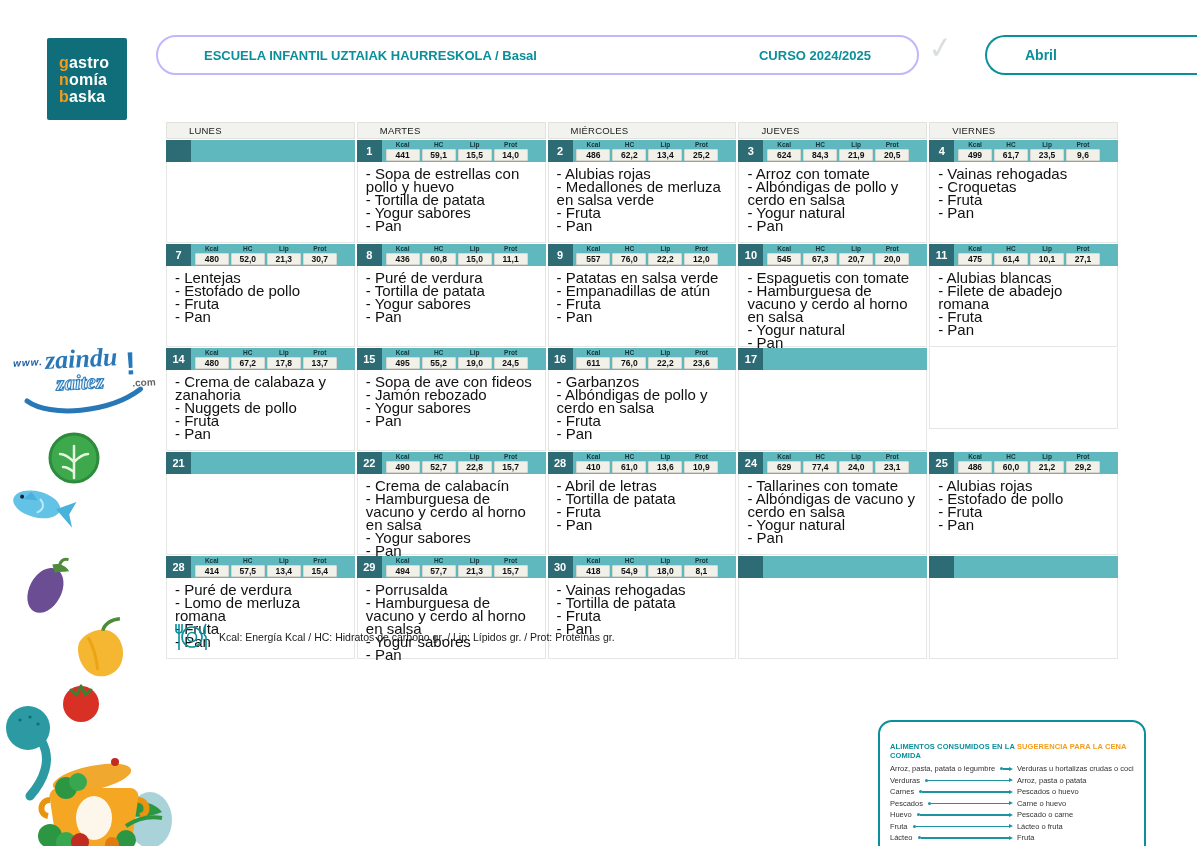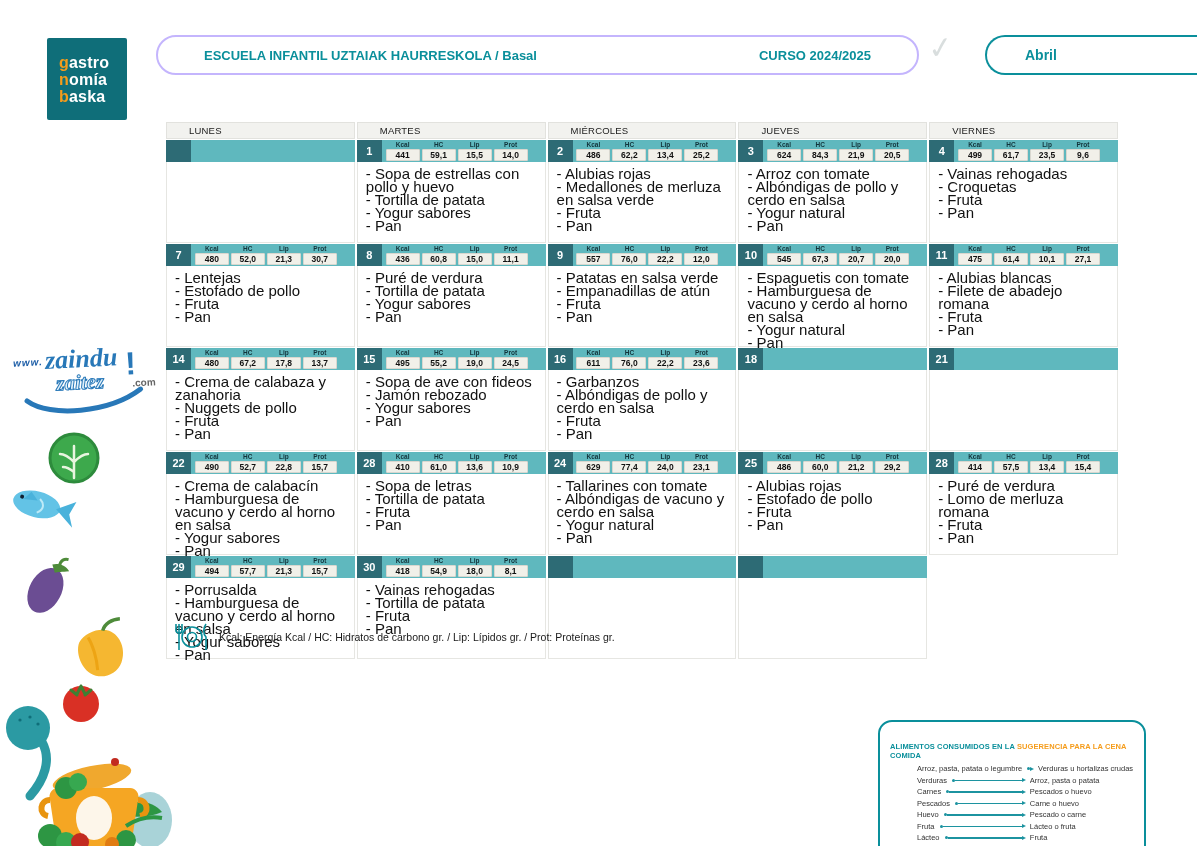--- a/index.html
+++ b/index.html
@@ -59,21 +59,21 @@
   #zaindu svg{position:absolute;left:0;top:0;}
 
   
   #cena-box{position:absolute;left:878px;top:720px;width:268px;height:160px;border:2px solid #0A8F9B;
         border-radius:14px;background:#fff;box-sizing:border-box;padding:7px 10px 0 10px;}
   #cena-headers{display:flex;margin-bottom:3px;}
   #cena-headers .h{font-size:7.5px;font-weight:bold;letter-spacing:.1px;margin-top:13px;}
   #cena-headers .h.left{width:52%;color:#0A8F9B;}
   #cena-headers .h.right{width:48%;color:#F59C1B;}
   .cena-row{display:flex;align-items:center;height:11.5px;font-size:7.5px;color:#333;}
-  .cena-left{width:52%;display:flex;align-items:center;margin-left:27px;}
+  .cena-left{width:52%;display:flex;align-items:center;}
   .cena-left .lab{white-space:nowrap;}
   .arr{flex:1;display:flex;align-items:center;margin:0 4px 0 5px;}
   .arr .dot{width:3px;height:3px;border-radius:50%;background:#1C93A0;}
   .arr .line{flex:1;height:1.5px;background:#1C93A0;}
   .arr .head{width:0;height:0;border-top:2.5px solid transparent;border-bottom:2.5px solid transparent;
         border-left:4px solid #1C93A0;}
   .cena-right{width:48%;white-space:nowrap;overflow:hidden;}
   #website{margin-top:5px;font-size:15px;font-weight:bold;color:#0A8F9B;letter-spacing:3.2px;}
 
   
@@ -459,22 +459,25 @@
           </div>
           <div class="content">
             <div class="menu-item">- Garbanzos</div>
             <div class="menu-item">- Albóndigas de pollo y cerdo en salsa</div>
             <div class="menu-item">- Fruta</div>
             <div class="menu-item">- Pan</div>
           </div>
         </div>
         <div class="cell">
           <div class="bar">
-            <div class="day-num">18</div>
-          </div>
+            <div class="day-num">17</div>
+          </div>
+          <div class="content"></div>
+        </div>
+        <div class="cell">
           <div class="content"></div>
         </div>
         <div class="cell">
           <div class="bar">
             <div class="day-num">21</div>
           </div>
           <div class="content"></div>
         </div>
         <div class="cell">
           <div class="bar">
@@ -521,21 +524,21 @@
                 <div class="chip-label">Lip</div>
                 <div class="chip-value">13,6</div>
               </div>
               <div class="chip-col">
                 <div class="chip-label">Prot</div>
                 <div class="chip-value">10,9</div>
               </div>
             </div>
           </div>
           <div class="content">
-            <div class="menu-item">- Sopa de letras</div>
+            <div class="menu-item">- Abril de letras</div>
             <div class="menu-item">- Tortilla de patata</div>
             <div class="menu-item">- Fruta</div>
             <div class="menu-item">- Pan</div>
           </div>
         </div>
         <div class="cell">
           <div class="bar">
             <div class="day-num">24</div>
             <div class="chips">
               <div class="chip-col">

